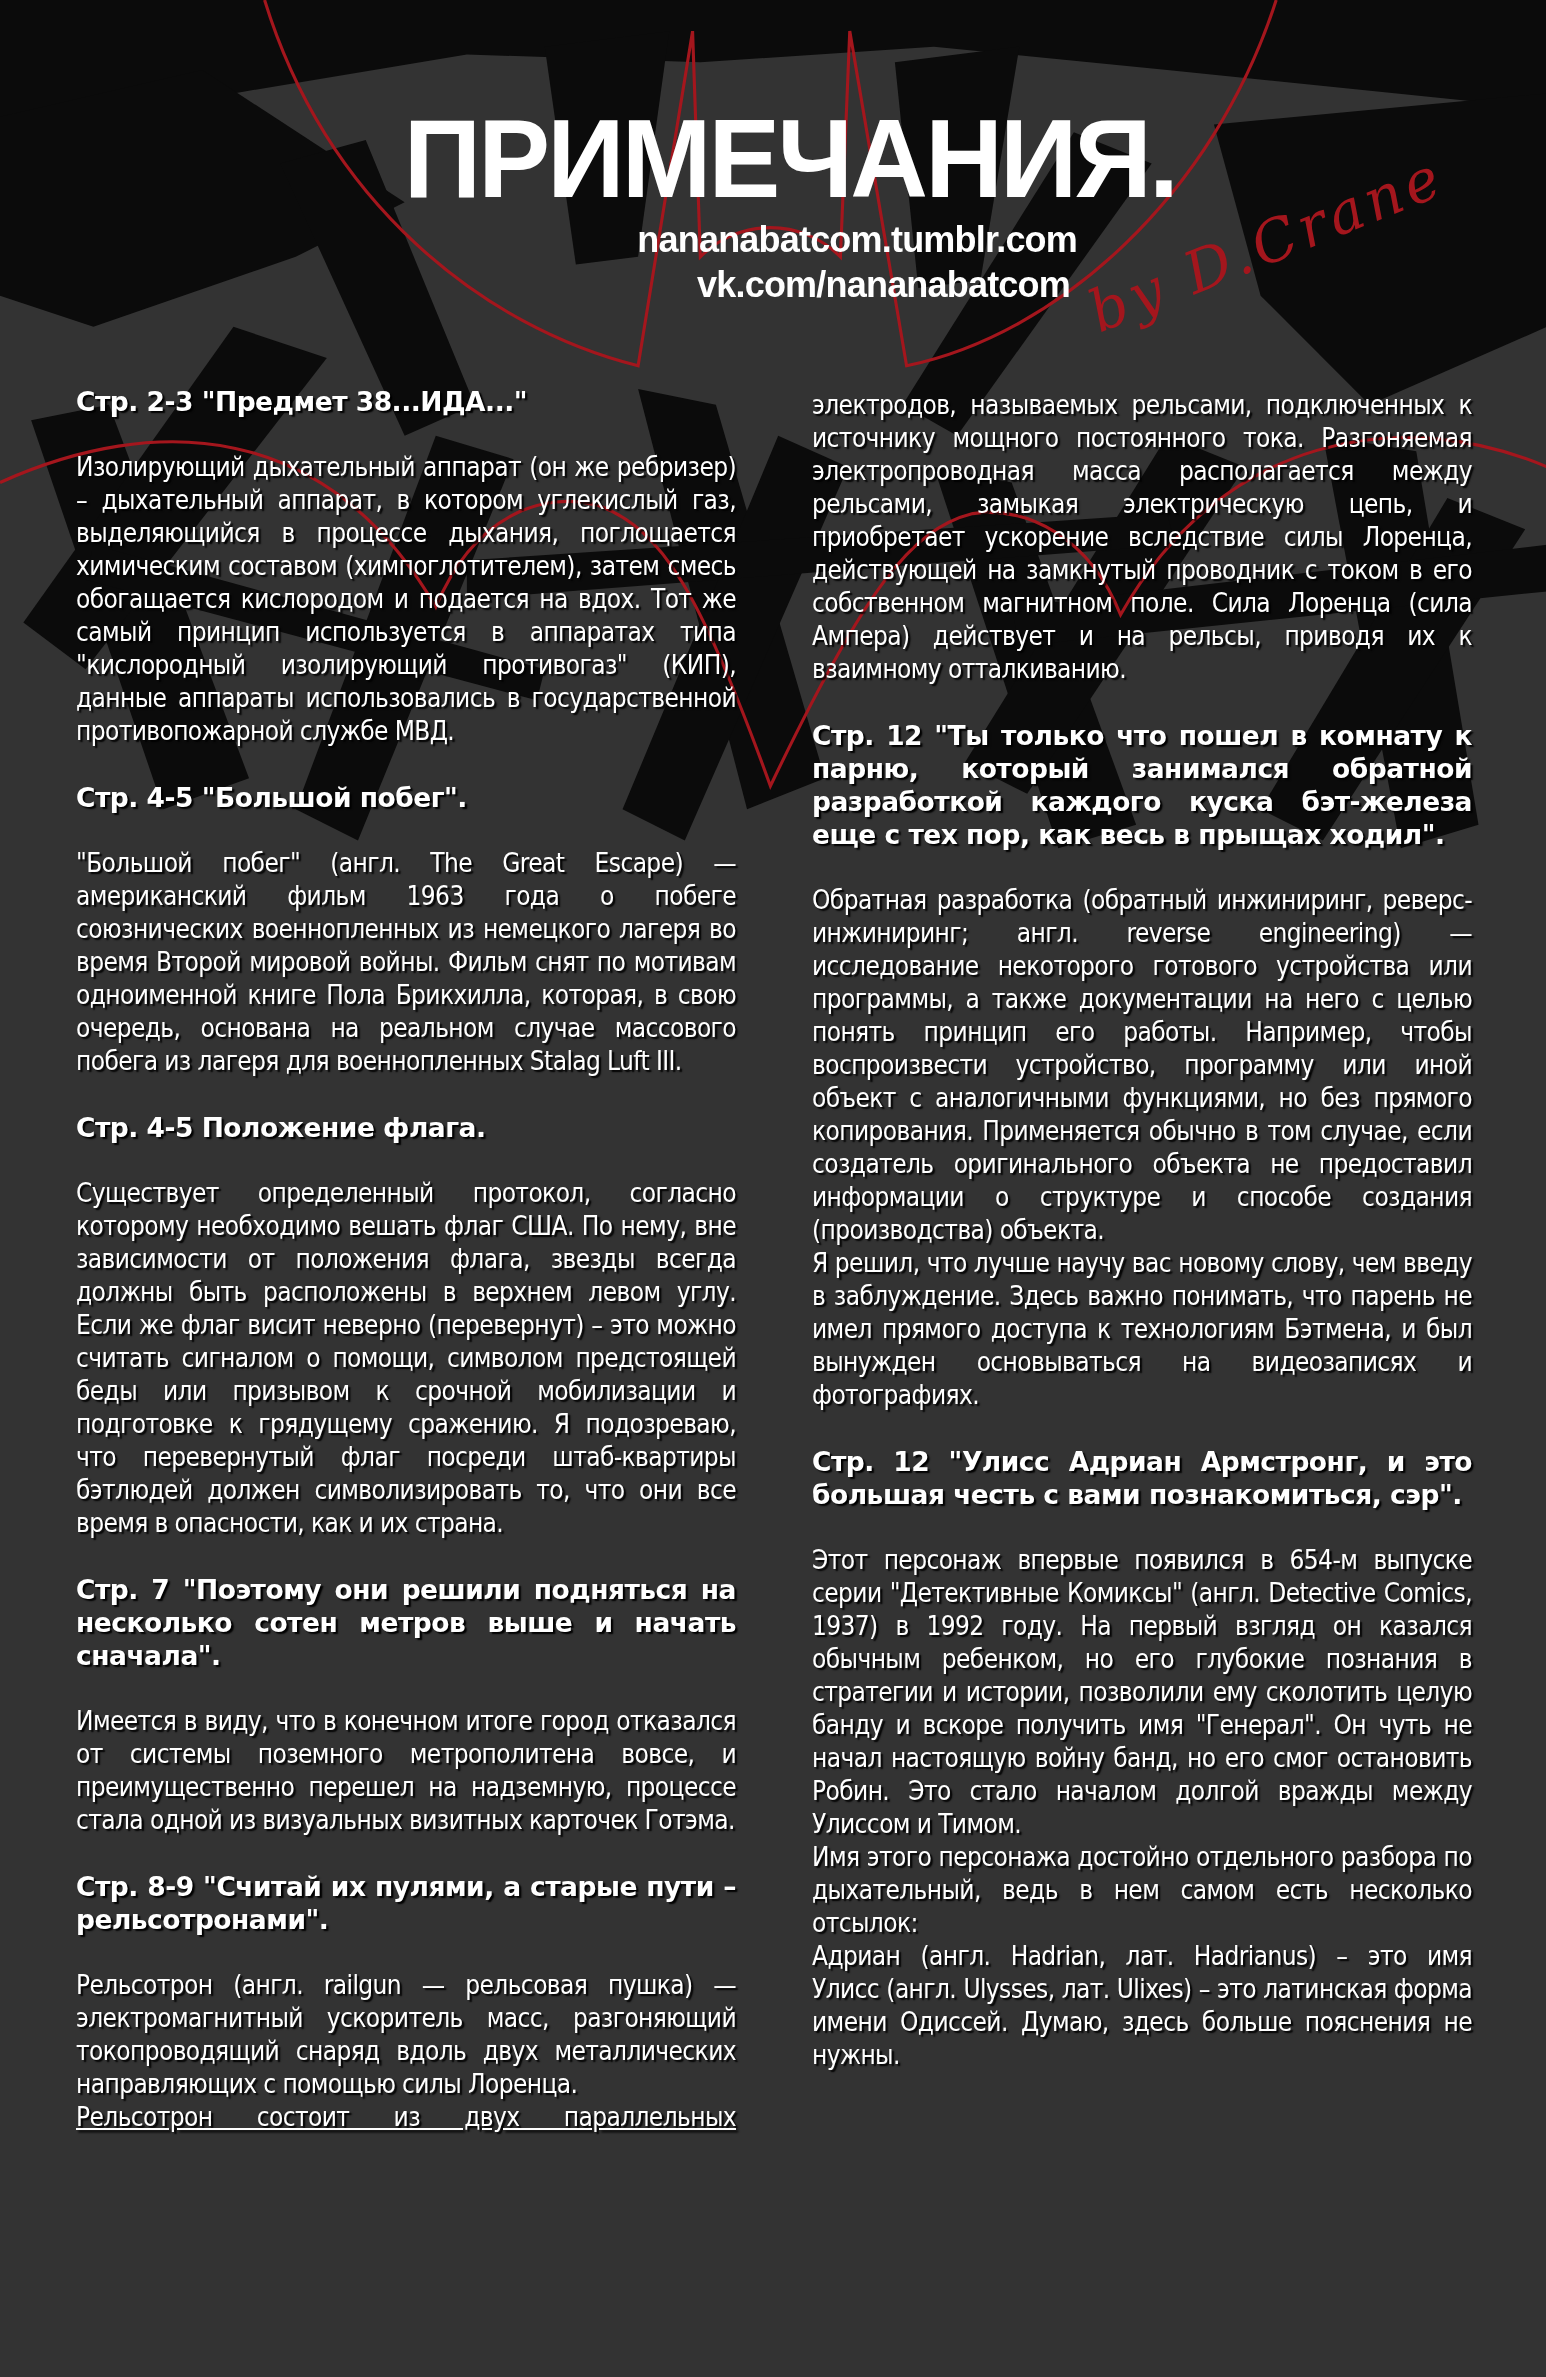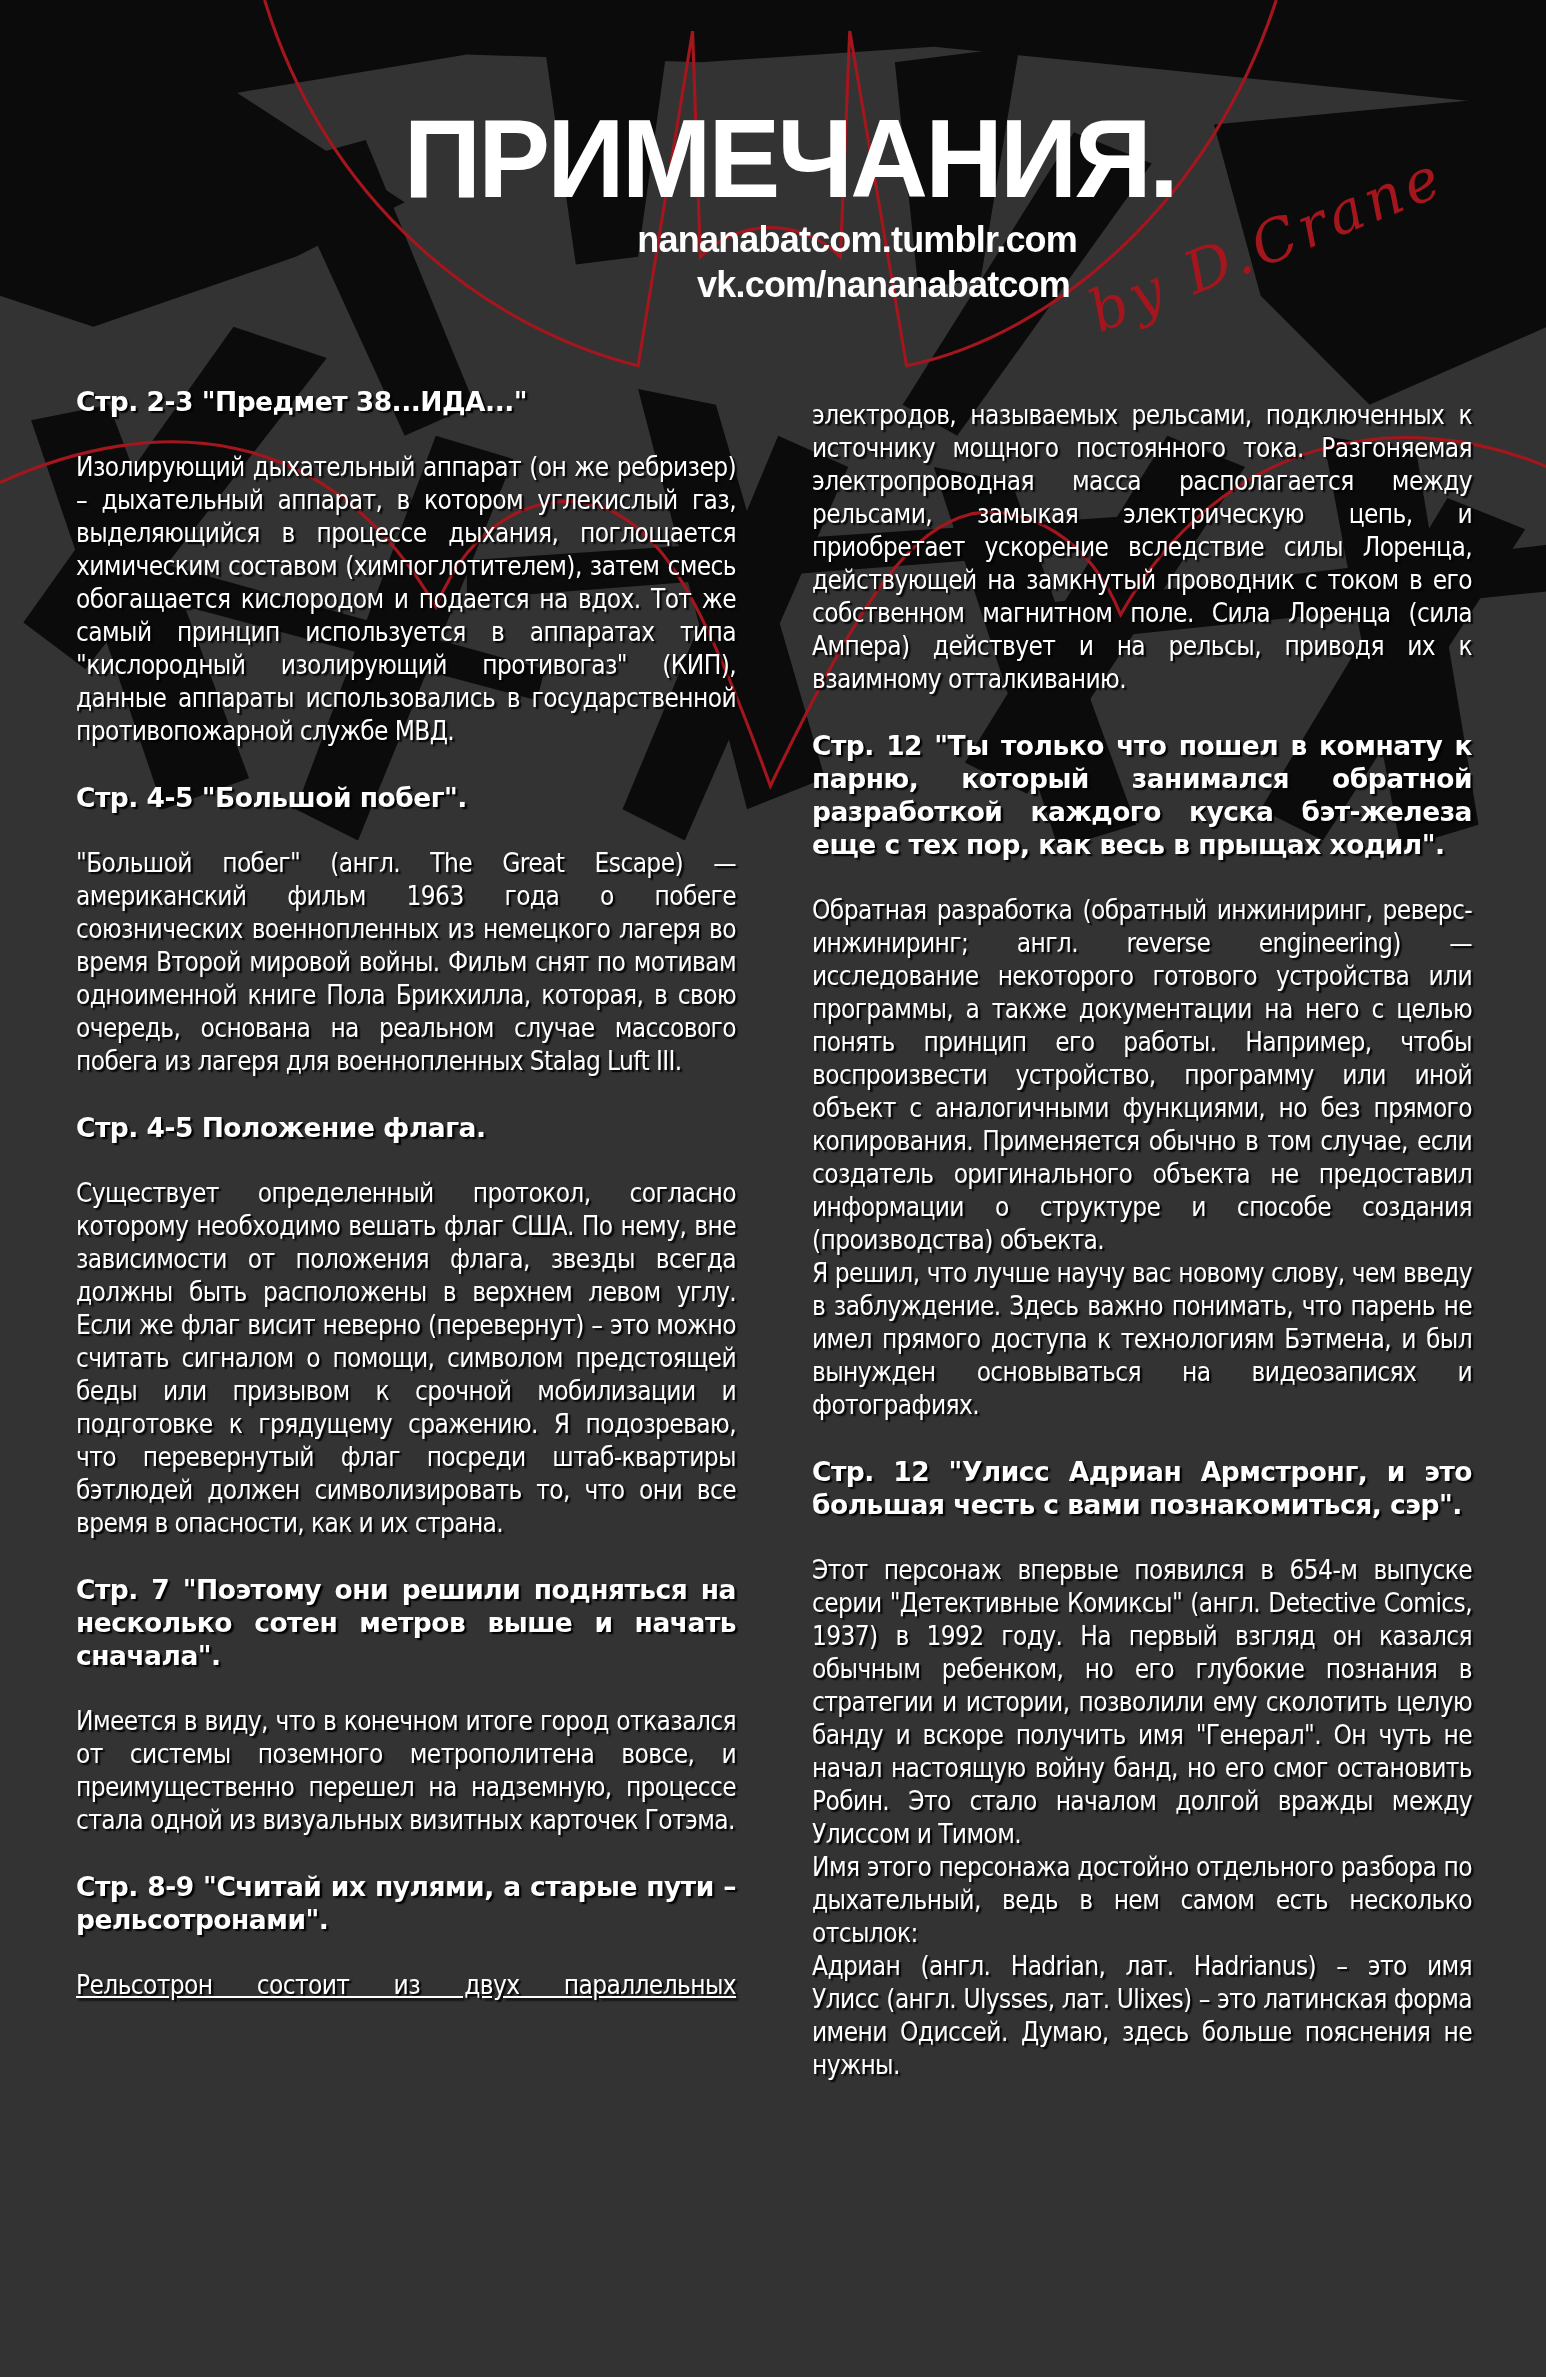--- a/index.html
+++ b/index.html
@@ -24,21 +24,21 @@
   }
   .link.l1 { left: 373px; top: 222px; }
   .link.l2 { left: 366px; top: 267px; }
   .signature {
     position: absolute; left: 1074px; top: 210px; transform: rotate(-22deg);
     font-family: "DejaVu Serif", serif; font-style: italic; font-size: 58px; color: #a4161d;
     letter-spacing: 4.7px;
   }
   .col { position: absolute; top: 385px; z-index: 2; width: 660px; }
   .col.left { left: 76px; }
-  .col.right { left: 812px; top: 399px; }
+  .col.right { left: 812px; top: 389px; }
   .section { margin: 0 0 33px 0; }
   .heading {
     font-weight: 700; font-size: 26.5px; line-height: 33px; text-align: justify;
     text-shadow: 2.3px 2.3px 1.6px #000; margin: 0 0 33px 0;
     font-family: "DejaVu Sans", sans-serif; letter-spacing: -0.5px;
   }
   .para {
     font-size: 26px; line-height: 33px; text-align: justify; margin: 0;
     text-shadow: 2.3px 2.3px 1.6px #000; letter-spacing: -0.6px;
     font-family: "DejaVu Sans Condensed", "DejaVu Sans", sans-serif;
@@ -97,20 +97,21 @@
   <div class="section">
     <div class="heading">Стр. 4-5 Положение флага.</div>
     <p class="para last-line-left">Существует определенный протокол, согласно которому необходимо вешать флаг США. По нему, вне зависимости от положения флага, звезды всегда должны быть расположены в верхнем левом углу. Если же флаг висит неверно (перевернут) – это можно считать сигналом о помощи, символом предстоящей беды или призывом к срочной мобилизации и подготовке к грядущему сражению. Я подозреваю, что перевернутый флаг посреди штаб-квартиры бэтлюдей должен символизировать то, что они все время в опасности, как и их страна.</p>
   </div>
   <div class="section">
     <div class="heading">Стр. 7 "Поэтому они решили подняться на несколько сотен метров выше и начать сначала".</div>
     <p class="para last-line-left">Имеется в виду, что в конечном итоге город отказался от системы поземного метрополитена вовсе, и преимущественно перешел на надземную, процессе стала одной из визуальных визитных карточек Готэма.</p>
   </div>
   <div class="section">
     <div class="heading">Стр. 8-9 "Считай их пулями, а старые пути – рельсотронами".</div>
+    <p class="para last-line-left">Рельсотрон (англ. railgun — рельсовая пушка) — электромагнитный ускоритель масс, разгоняющий токопроводящий снаряд вдоль двух металлических направляющих с помощью силы Лоренца.</p>
     <p class="para" style="text-align-last: justify; text-decoration: underline;">Рельсотрон состоит из двух параллельных</p>
   </div>
 </div>
 
 <div class="col right">
   <div class="section">
     <p class="para last-line-left">электродов, называемых рельсами, подключенных к источнику мощного постоянного тока. Разгоняемая электропроводная масса располагается между рельсами, замыкая электрическую цепь, и приобретает ускорение вследствие силы Лоренца, действующей на замкнутый проводник с током в его собственном магнитном поле. Сила Лоренца (сила Ампера) действует и на рельсы, приводя их к взаимному отталкиванию.</p>
   </div>
   <div class="section">
     <div class="heading">Стр. 12 "Ты только что пошел в комнату к парню, который занимался обратной разработкой каждого куска бэт-железа еще с тех пор, как весь в прыщах ходил".</div>

